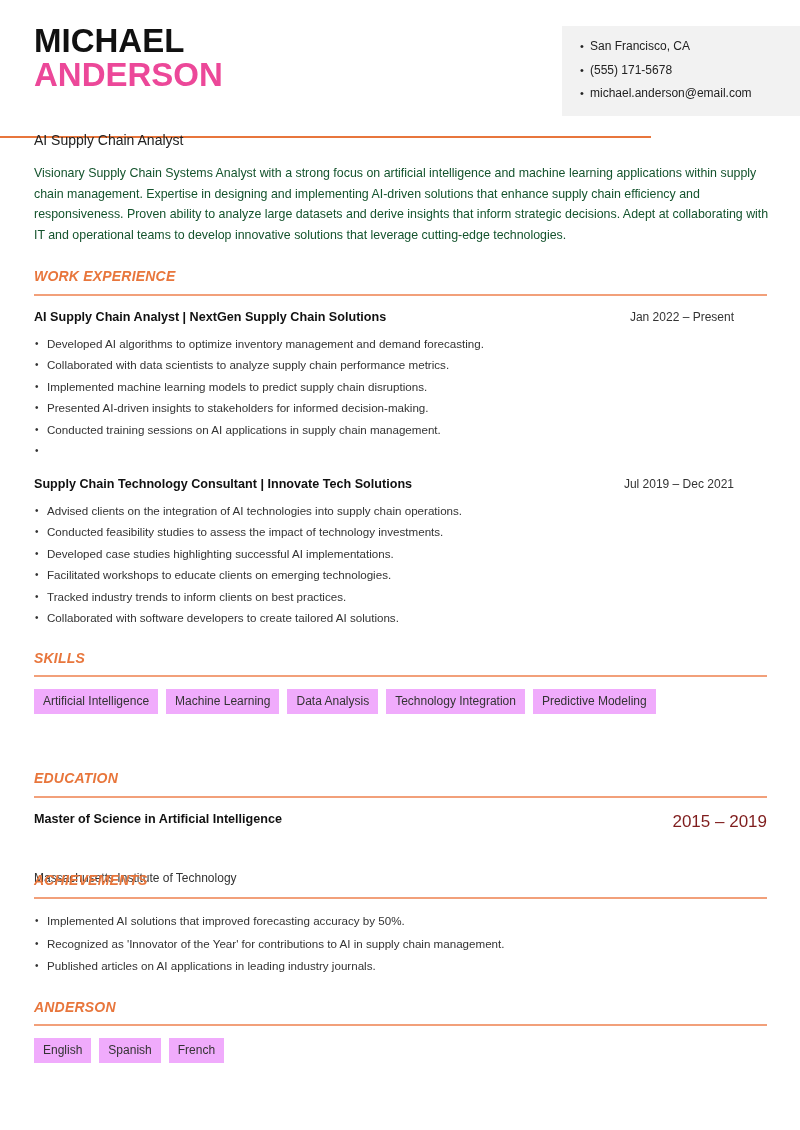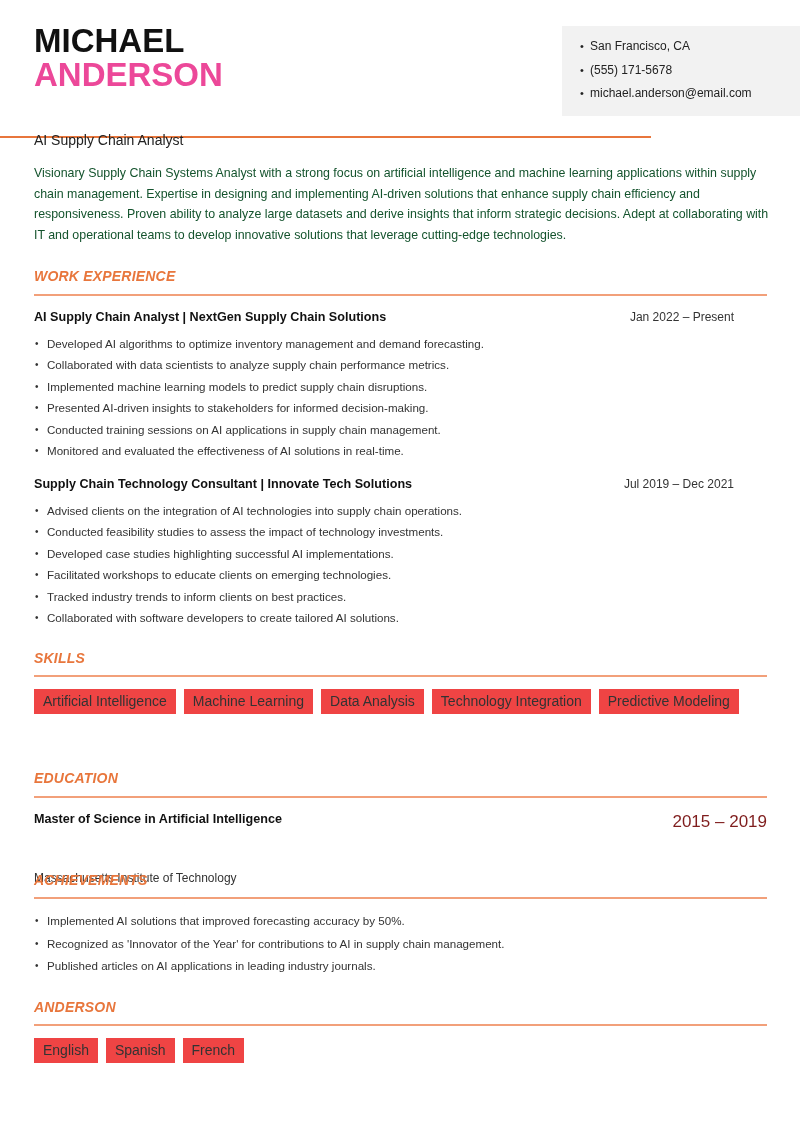--- a/index.html
+++ b/index.html
@@ -20,21 +20,21 @@
   .section-title { position: absolute; left: 34px; font-size: 14px; font-weight: bold; color: #e8763c; letter-spacing: 0.2px; font-style: italic; }
   .section-rule { position: absolute; left: 34px; width: 733px; height: 2px; background: #f2a07a; }
 
   .job-head { position: absolute; left: 34px; width: 733px; font-size: 12.6px; font-weight: bold; color: #111; }
   .job-date { position: absolute; right: 33px; font-size: 12px; color: #333; font-weight: normal; }
   .bullets { position: absolute; left: 34px; width: 733px; list-style: none; }
   .bullets li { font-size: 11.6px; color: #333; height: 21.4px; line-height: 16px; display: flex; }
   .bullets li .dot { width: 13px; flex: none; font-size: 10px; padding-left: 1px; }
 
   .chips { position: absolute; left: 34px; width: 740px; display: flex; flex-wrap: wrap; gap: 8px; }
-  .chip { background: #ef4444; font-size: 14px; color: #333; height: 25px; line-height: 25px; padding: 0 9px; }
+  .chip { background: #f0abfc; font-size: 12px; color: #333; height: 25px; line-height: 25px; padding: 0 9px; }
 
   .edu-degree { position: absolute; left: 34px; top: 812px; font-size: 12.6px; font-weight: bold; color: #111; }
   .edu-date { position: absolute; right: 33px; top: 812px; font-size: 17px; color: #7f1d1d; }
   .edu-school { position: absolute; left: 34px; top: 831px; font-size: 12px; color: #333; margin-top: 40px; }
 </style>
 </head>
 <body>
 
 <div class="header">
   <div class="name-first">MICHAEL</div>
@@ -81,21 +81,20 @@
   <li>
       <span class="dot">•</span>
       <span>Presented AI-driven insights to stakeholders for informed decision-making.</span>
     </li>
   <li>
       <span class="dot">•</span>
       <span>Conducted training sessions on AI applications in supply chain management.</span>
     </li>
   <li>
       <span class="dot">•</span>
-      <span>Monitored and evaluated the effectiveness of AI solutions in real-time.</span>
     </li>
 </ul>
 
 <div class="job-head" style="top:477px">
   <span>Supply Chain Technology Consultant | Innovate Tech Solutions</span>
   <span class="job-date">Jul 2019 – Dec 2021</span>
 </div>
 <ul class="bullets" style="top:503px">
   <li>
       <span class="dot">•</span>

